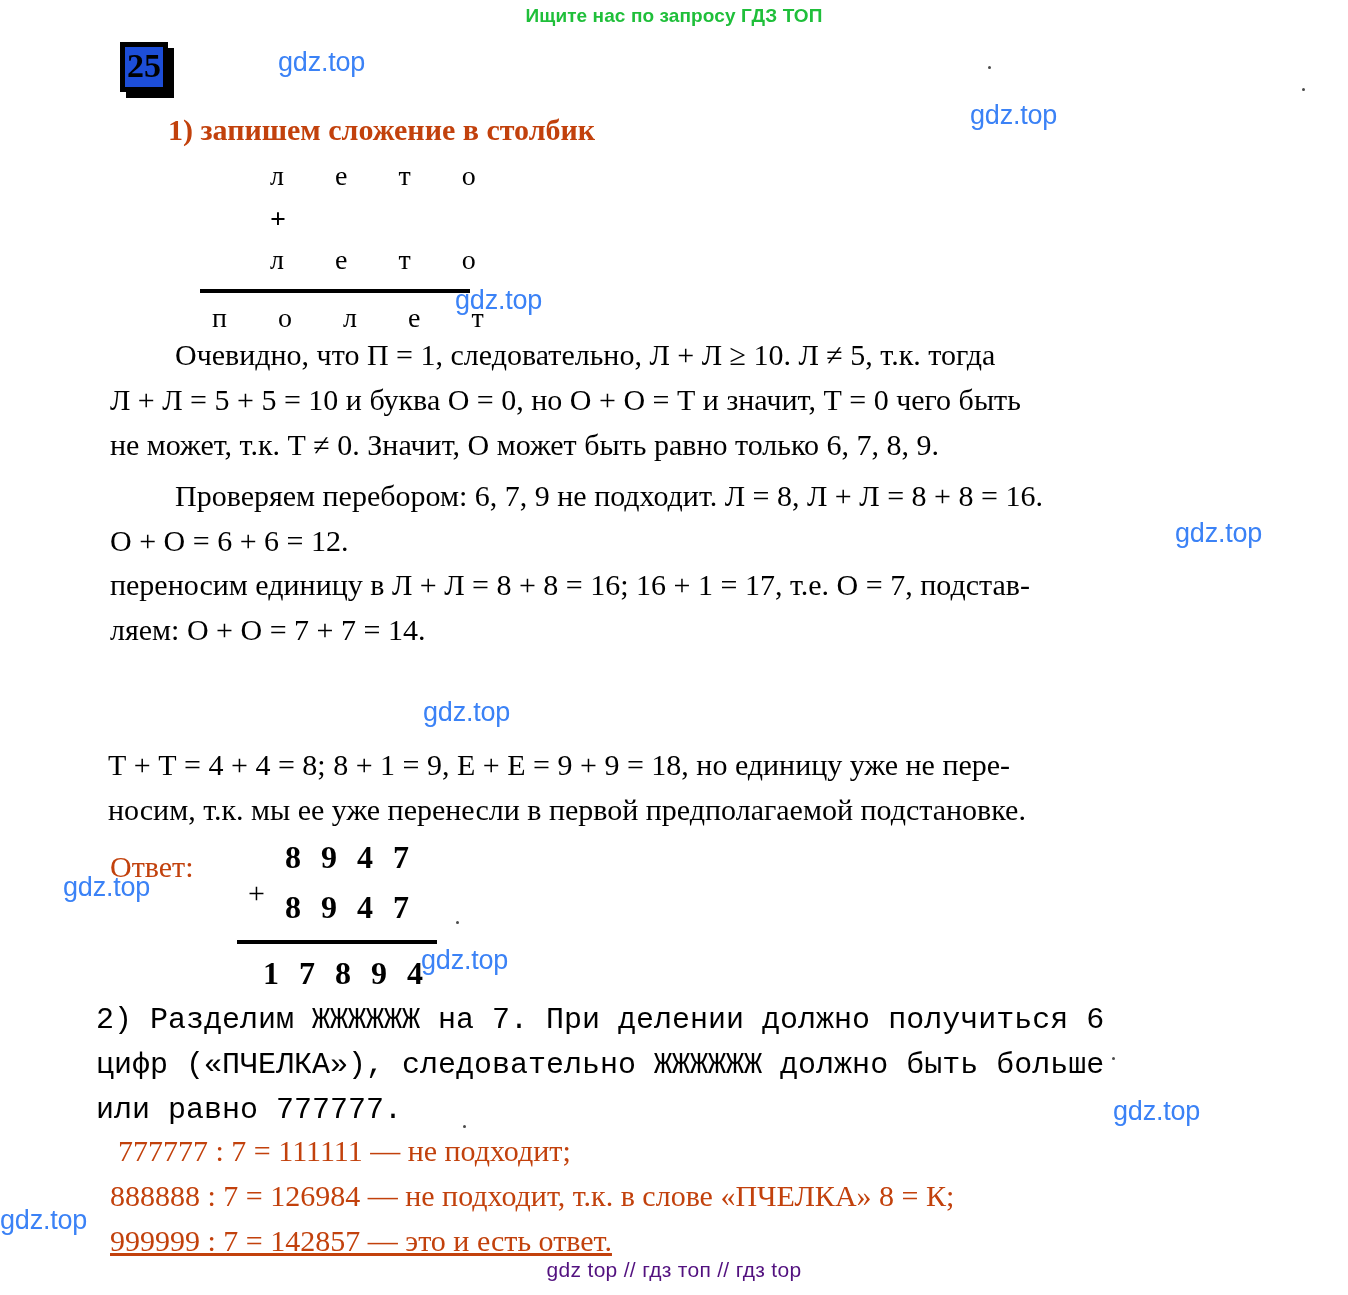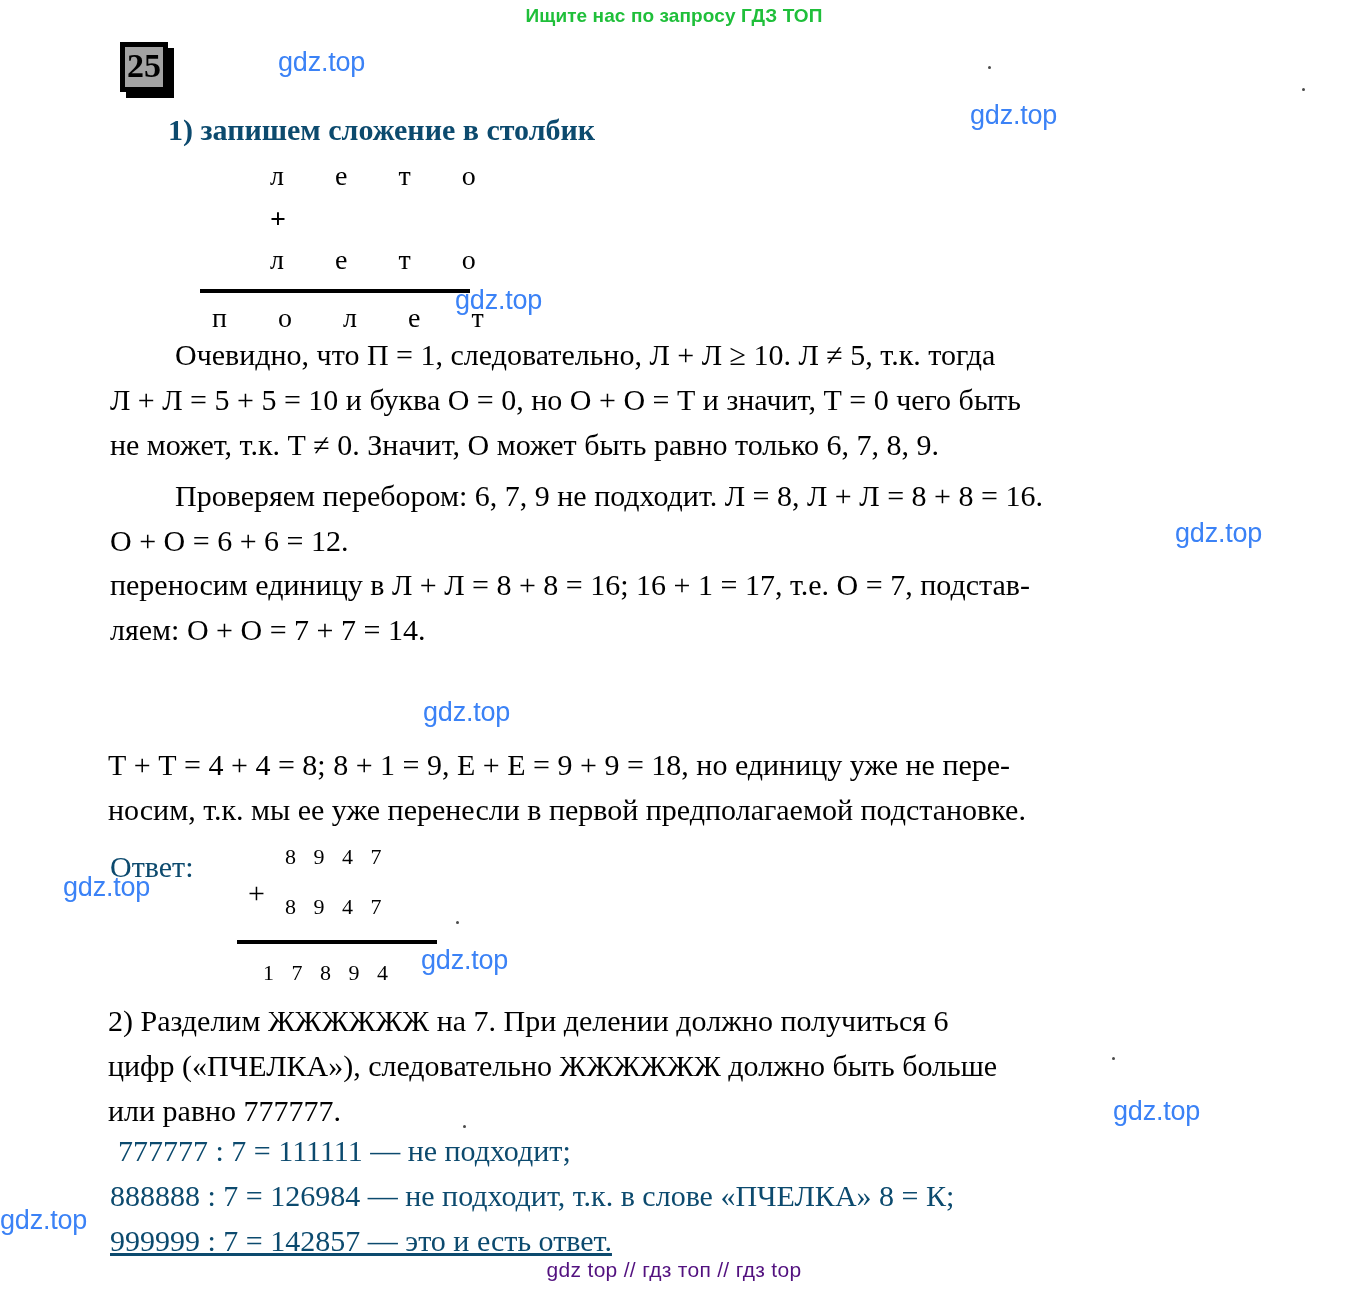--- a/index.html
+++ b/index.html
@@ -53,39 +53,39 @@
     letter-spacing: -0.2px;
   }
 
   
   .task-badge {
     position: absolute;
     left: 120px;
     top: 42px;
     width: 48px;
     height: 50px;
-    background: #a3a3a3;
+    background: #1d4ed8;
     border: 5px solid #000000;
     box-shadow: 6px 6px 0 0 #000000;
     box-sizing: border-box;
     font-family: "Liberation Serif", serif;
     font-weight: bold;
     font-size: 34px;
     line-height: 38px;
     text-align: center;
     color: #000000;
   }
 
   
   .txt {
     position: absolute;
     font-family: "Liberation Serif", "DejaVu Serif", serif;
     font-size: 30px;
     line-height: 45px;
-    color: #0c4a6e;
+    color: #c2410c;
     white-space: nowrap;
   }
   .txt.bold { font-weight: bold; }
 
   .para {
     position: absolute;
     font-family: "Liberation Serif", "DejaVu Serif", serif;
     font-size: 30px;
     line-height: 45px;
     color: #000000;
@@ -115,23 +115,24 @@
   }
 
   
   .numsum {
     position: absolute;
     font-family: "Liberation Serif", "DejaVu Serif", serif;
     color: #000000;
   }
   .numsum .nrow {
     white-space: nowrap;
-    font-size: 22px;
+    font-size: 32px;
     line-height: 46px;
     letter-spacing: 6px;
+    font-weight: bold;
   }
   .numsum .nplus {
     position: absolute;
     font-size: 30px;
   }
   .numsum .nrule {
     height: 4px;
     background: #000000;
   }
 
@@ -200,21 +201,21 @@
 
 <div class="numsum" style="left:285px; top:834px; width:300px;">
   <div class="nrow">8 9 4 7</div>
   <div class="nplus" style="left:-37px; top:42px;">+</div>
   <div class="nrow" style="margin-top:4px;">8 9 4 7</div>
   <div class="nrule" style="margin-left:-48px; width:200px; margin-top:10px;"></div>
   <div class="nrow" style="margin-left:-22px; margin-top:6px;">1 7 8 9 4</div>
 </div>
 <div class="dot" style="left:456px; top:921px;"></div>
 
-<div class="para" style="left:108px; top:998px; width:1240px;">
+<div class="para" style="left:96px; top:998px; width:1240px;font-family:Liberation Mono, monospace;">
   <div>2) Разделим ЖЖЖЖЖЖ на 7. При делении должно получиться 6</div>
   <div>цифр («ПЧЕЛКА»), следовательно ЖЖЖЖЖЖ должно быть больше</div>
   <div>или равно 777777.</div>
 </div>
 
 <div class="txt" style="left:118px; top:1128px;">777777 : 7 = 111111 — не подходит;</div>
 <div class="txt" style="left:110px; top:1173px;">888888 : 7 = 126984 — не подходит, т.к. в слове «ПЧЕЛКА» 8 = К;</div>
 <div class="txt" style="left:110px; top:1218px;text-decoration:underline;">999999 : 7 = 142857 — это и есть ответ.</div>
 
 <div class="footer">gdz top  //  гдз топ  //  гдз top</div>

